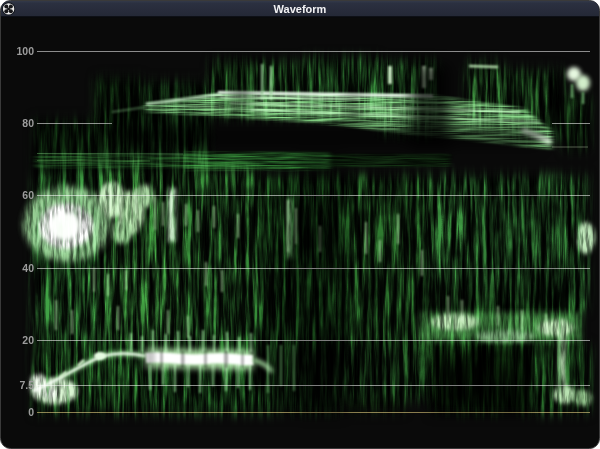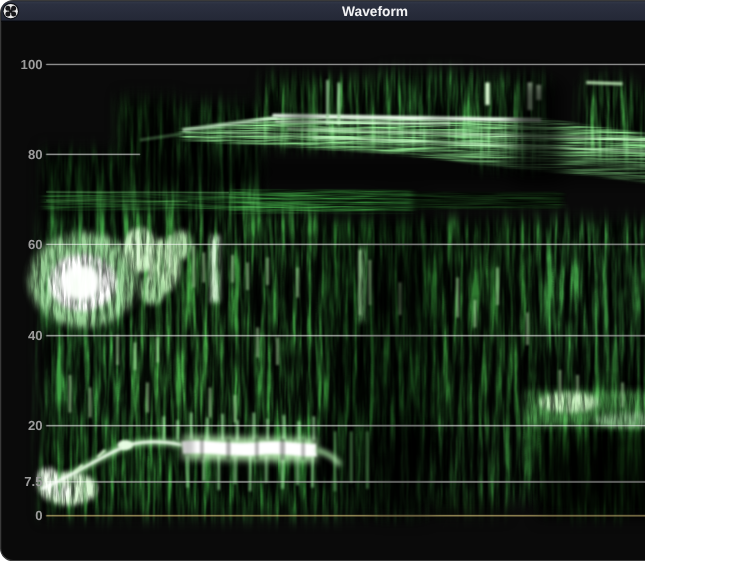--- a/index.html
+++ b/index.html
@@ -1,16 +1,16 @@
 <!DOCTYPE html>
 <html><head>
 <meta charset="utf-8">
 <style>
   html,body{margin:0;padding:0;background:#fff;}
-  #stage{position:relative;width:516px;height:449px;overflow:hidden;font-family:"Liberation Sans",sans-serif;text-decoration:underline;}
+  #stage{position:relative;width:600px;height:449px;overflow:hidden;font-family:"Liberation Sans",sans-serif;text-decoration:underline;}
 </style>
 </head>
 <body>
 <div id="stage">
 <svg width="600" height="449" viewBox="0 0 600 449">
 <defs>
   <linearGradient id="tb" x1="0" y1="0" x2="0" y2="1">
     <stop offset="0" stop-color="#333949"></stop>
     <stop offset="0.15" stop-color="#2b3040"></stop>
     <stop offset="1" stop-color="#242836"></stop>

